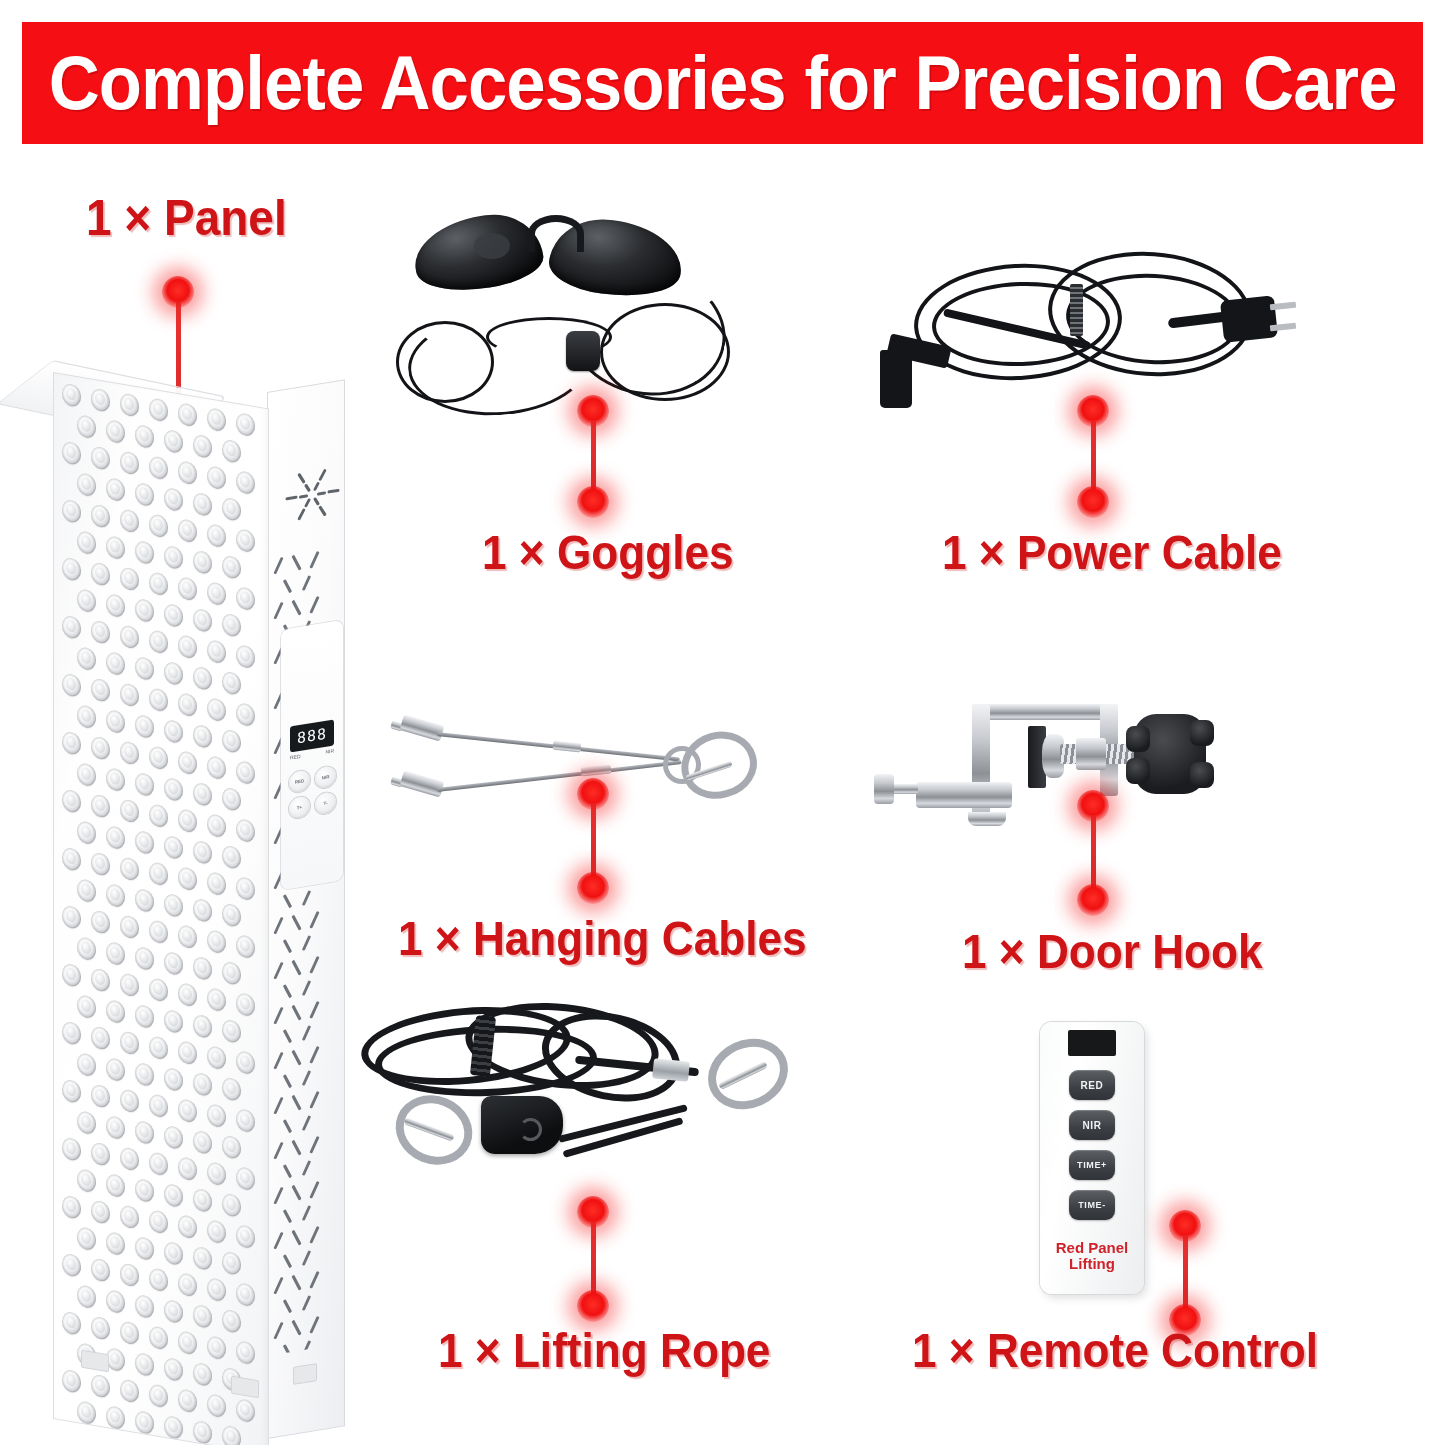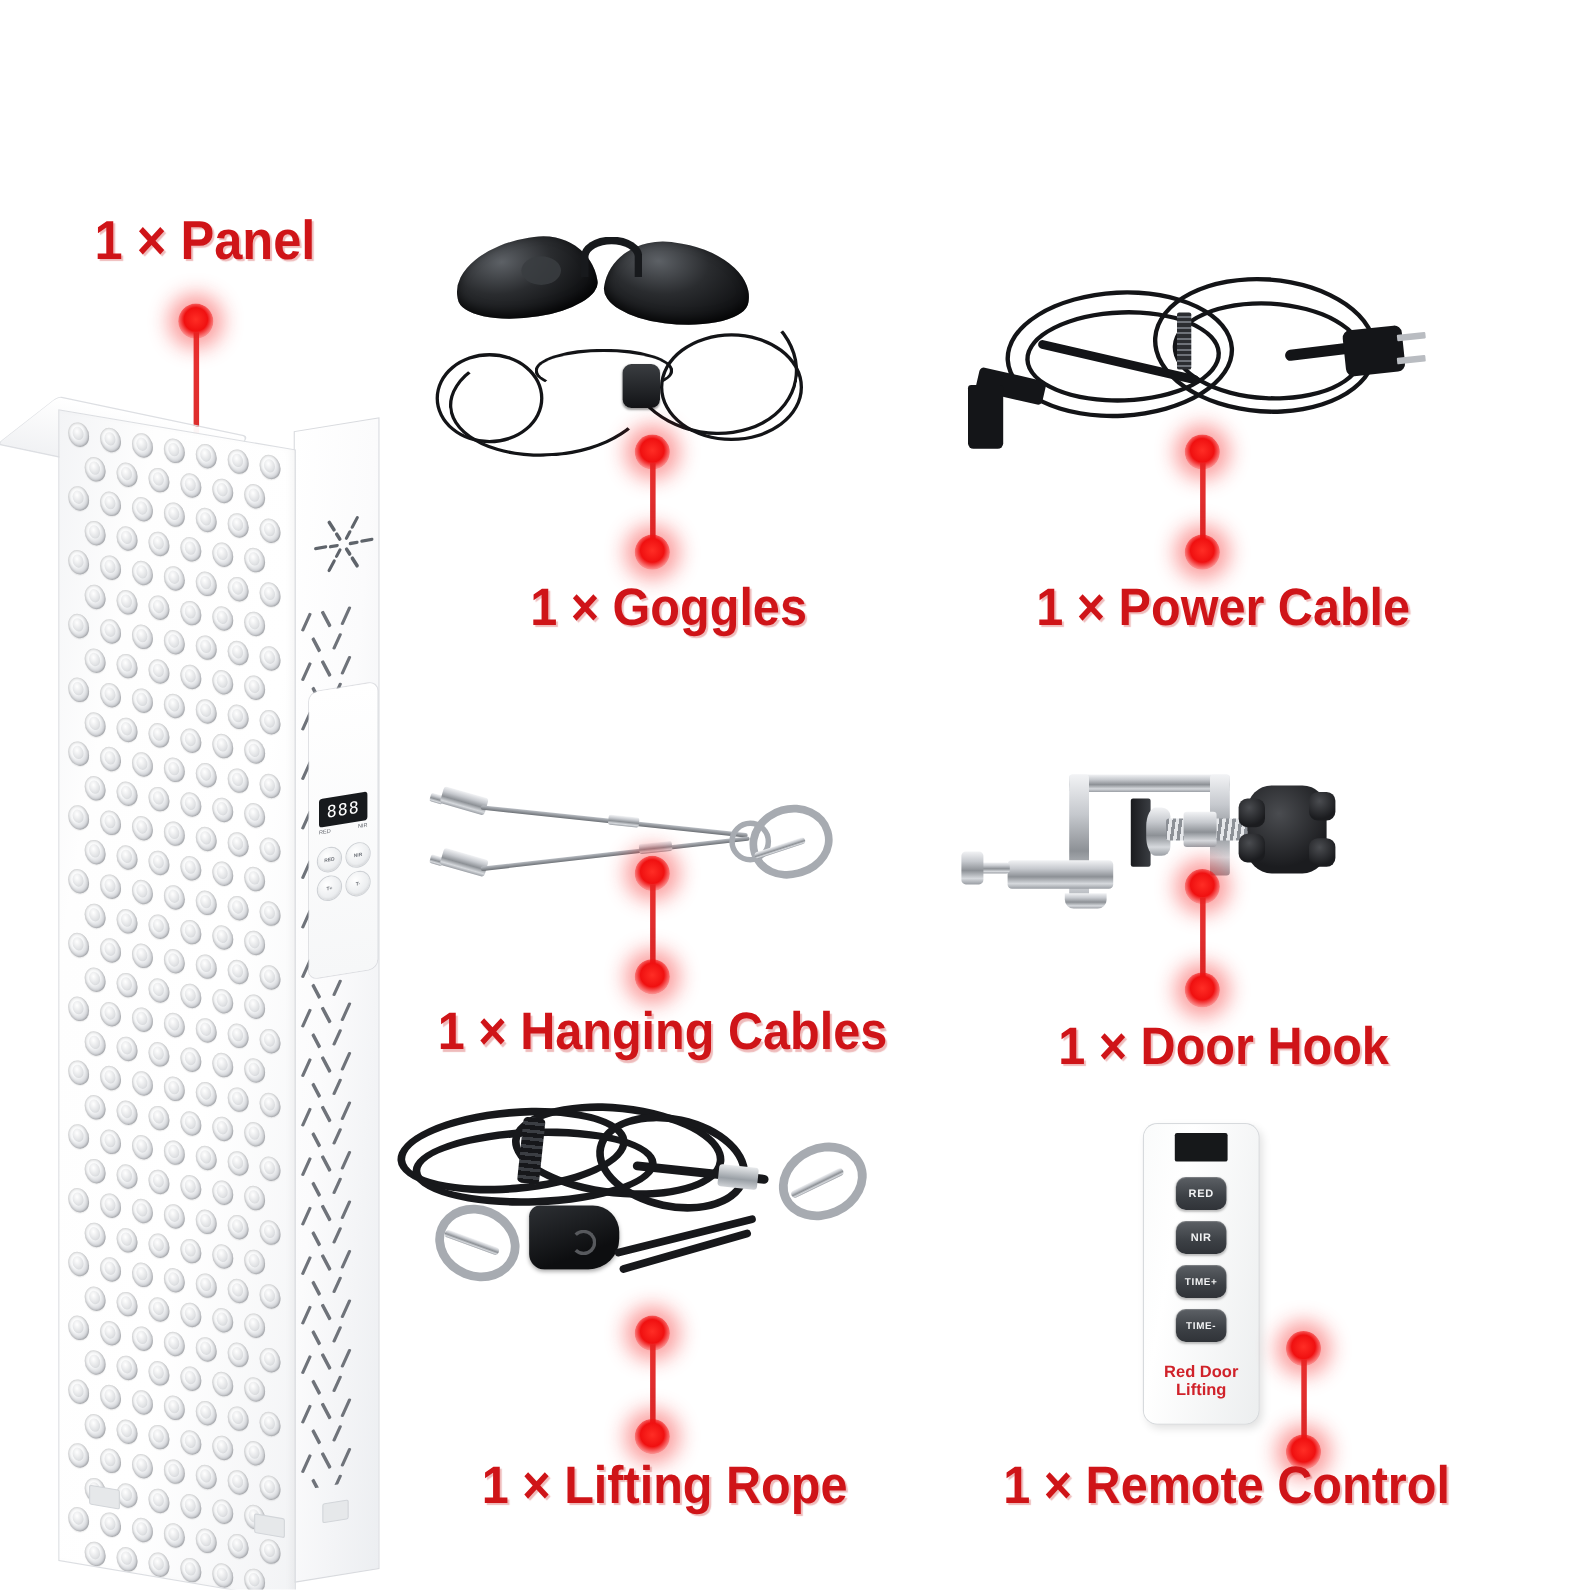--- a/index.html
+++ b/index.html
@@ -113,20 +113,23 @@
       box-shadow:inset 0 1px 1px rgba(255,255,255,.22),0 1px 2px rgba(0,0,0,.25);}
   .rkey b{color:#f1f2f3;font-size:10px;letter-spacing:.6px;font-weight:bold;}
   .rbrand{position:absolute;text-align:center;color:#d0222a;font-weight:bold;font-size:15px;
       line-height:1.08;width:100%;font-family:"Liberation Sans Narrow","Liberation Sans",sans-serif;}
 </style>
 </head>
 <body>
 
 <div id="stage">
 
+  <div class="banner">
+    <div class="banner-title">Complete Accessories for Precision Care</div>
+  </div>
 
   <div class="lbl" style="left:86px;top:193px;font-size:50px;">1 × Panel</div>
 
   <div class="marker" style="left:148px;top:276px;height:200px;">
     <div class="dot" style="top:0;"></div>
     <div class="stem" style="top:26px;height:152px;"></div>
     <div class="dot" style="top:166px;"></div>
   </div>
 
   <div id="panelWrap">
@@ -701,21 +704,21 @@
     </div>
     <div class="rkey" style="left:29px;top:88px;width:46px;height:30px;">
       <b>NIR</b>
     </div>
     <div class="rkey" style="left:29px;top:128px;width:46px;height:30px;">
       <b style="font-size:9px;">TIME+</b>
     </div>
     <div class="rkey" style="left:29px;top:168px;width:46px;height:30px;">
       <b style="font-size:9px;">TIME-</b>
     </div>
-    <div class="rbrand" style="left:0;top:218px;">Red Door</div>
+    <div class="rbrand" style="left:0;top:218px;">Red Panel</div>
     <div class="rbrand" style="left:0;top:234px;">Lifting</div>
   </div>
 
   <div class="marker" style="left:1155px;top:1210px;height:130px;">
     <div class="dot" style="top:0;"></div>
     <div class="stem" style="top:26px;height:80px;"></div>
     <div class="dot" style="top:94px;"></div>
   </div>
 
   <div class="lbl" style="left:912px;top:1327px;font-size:48px;">1 × Remote Control</div>

